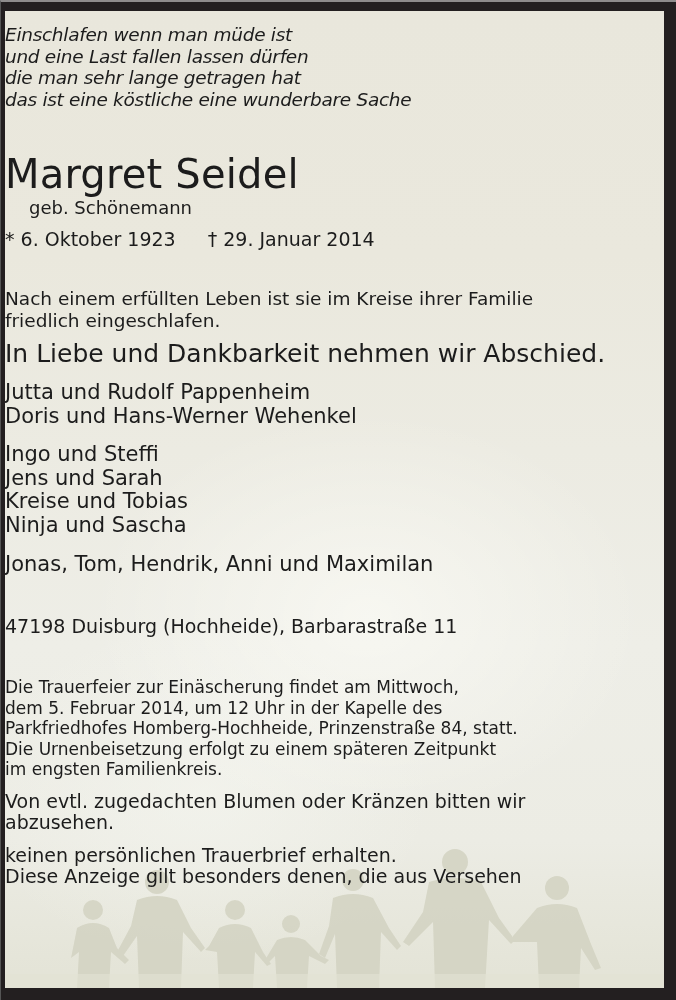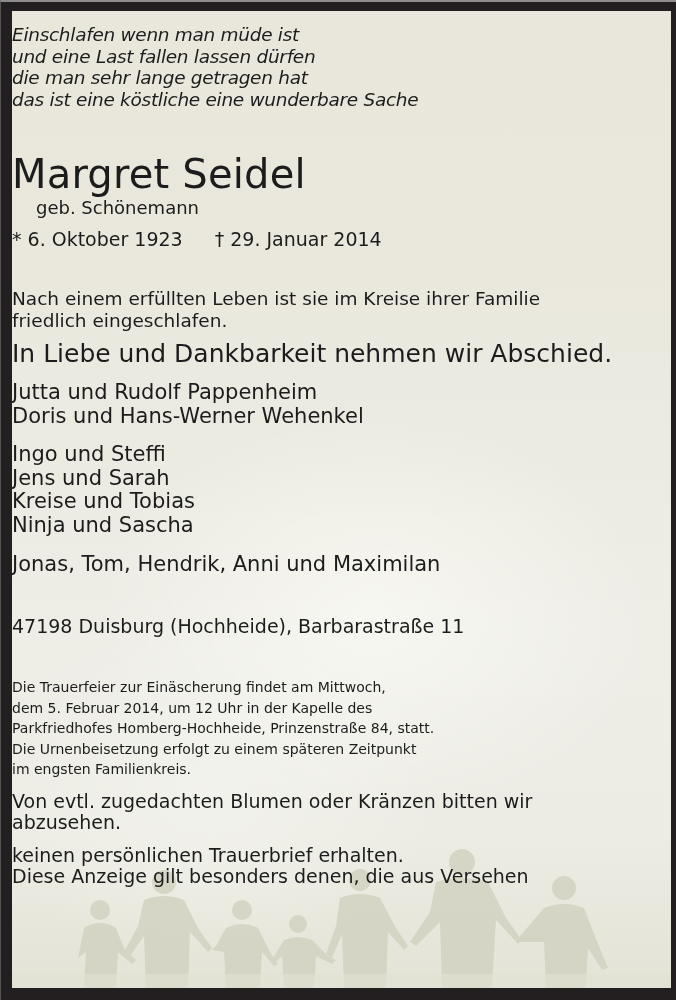--- a/index.html
+++ b/index.html
@@ -10,42 +10,42 @@
     color: #1c1c1c;
   }
   .frame {
     position: absolute; left: 0; top: 0; width: 676px; height: 1000px;
     box-sizing: border-box;
     background: #231f20;
     border-top: 2px solid #8e8c8c;
     border-left: 1px solid #555;
   }
   .card {
-    position: absolute; left: 11px; top: 9px; width: 659px; height: 977px;
+    position: absolute; left: 4px; top: 9px; width: 659px; height: 977px;
     overflow: hidden;
     background:
       radial-gradient(ellipse 60% 30% at 55% 62%, rgba(255,255,250,0.55), rgba(255,255,250,0) 70%),
       radial-gradient(ellipse 50% 25% at 30% 80%, rgba(245,246,240,0.6), rgba(245,246,240,0) 70%),
       linear-gradient(180deg, #e9e7dc 0%, #eae8dd 25%, #ecebe2 45%, #eeeee7 65%, #ecece4 85%, #e3e3d6 100%);
   }
   .silhouettes { position: absolute; left: 0; bottom: 0; width: 659px; height: 140px; }
   .line { display: block; white-space: nowrap; }
 
   .poem { position: absolute; top: 13px; left: 0; width: 659px; font-size: 18.5px; line-height: 21.5px; font-style: italic; font-family: "DejaVu Sans", sans-serif; letter-spacing: -0.3px; }
   .name { position: absolute; top: 140px; left: 0; width: 659px; font-size: 40px; line-height: 46px; letter-spacing: 0.2px; }
   .maiden { position: absolute; top: 186px; left: 0; width: 659px; font-size: 18px; line-height: 22px; margin-left: 24px; }
   .dates { position: absolute; top: 216px; left: 0; width: 611px; font-size: 19px; line-height: 24px; }
   .dates .gap { display: inline-block; width: 32px; }
   .p1 { position: absolute; top: 277px; left: 0; width: 659px; font-size: 18.5px; line-height: 22px; }
   .p2 { position: absolute; top: 332px; left: 0; width: 659px; font-size: 25px; line-height: 22px; }
   .fam1 { position: absolute; top: 369px; left: 0; width: 556px; font-size: 21px; line-height: 24px; }
   .famg2 { position: absolute; top: 432px; left: 0; width: 659px; font-size: 21px; line-height: 23.5px; }
   .grand { position: absolute; top: 541px; left: 0; width: 529px; font-size: 21px; line-height: 24px; }
   .address { position: absolute; top: 603px; left: 0; width: 659px; font-size: 19px; line-height: 24px; }
-  .ceremony { position: absolute; top: 666px; left: 0; width: 659px; font-size: 14px; line-height: 20.5px; }
+  .ceremony { position: absolute; top: 666px; left: 0; width: 659px; font-size: 17px; line-height: 20.5px; }
   .flowers { position: absolute; top: 780px; left: 0; width: 659px; font-size: 19px; line-height: 21px; }
   .notice { position: absolute; top: 834px; left: 0; width: 659px; font-size: 19px; line-height: 21px; }
 </style>
 </head>
 <body>
 
 <div class="frame">
   <div class="card">
 
     <svg class="silhouettes" viewBox="0 0 659 140" preserveAspectRatio="none">

